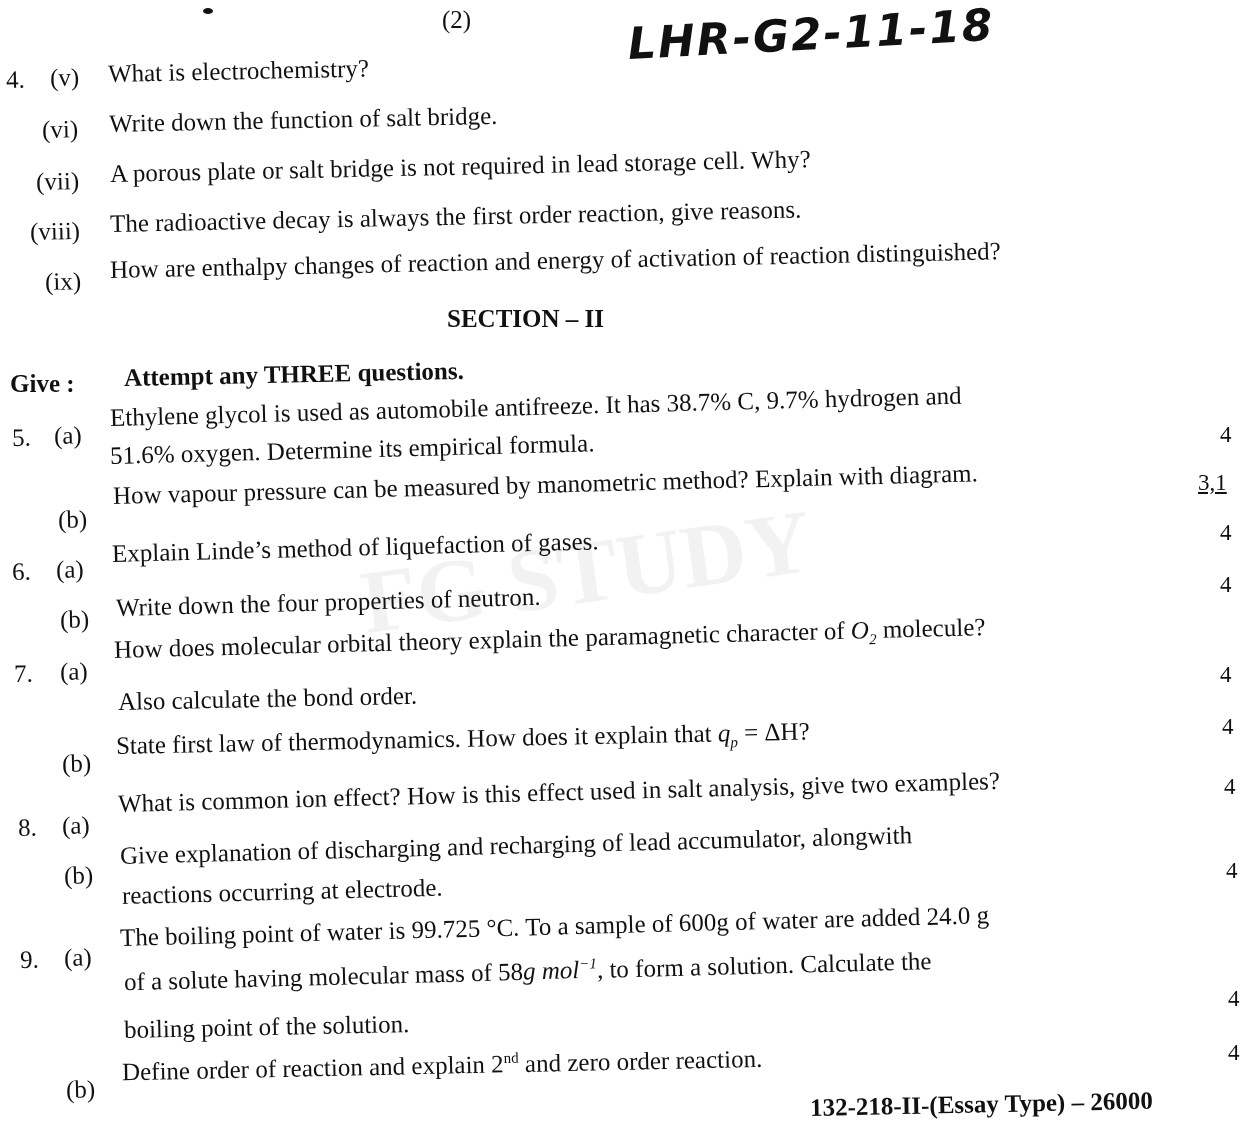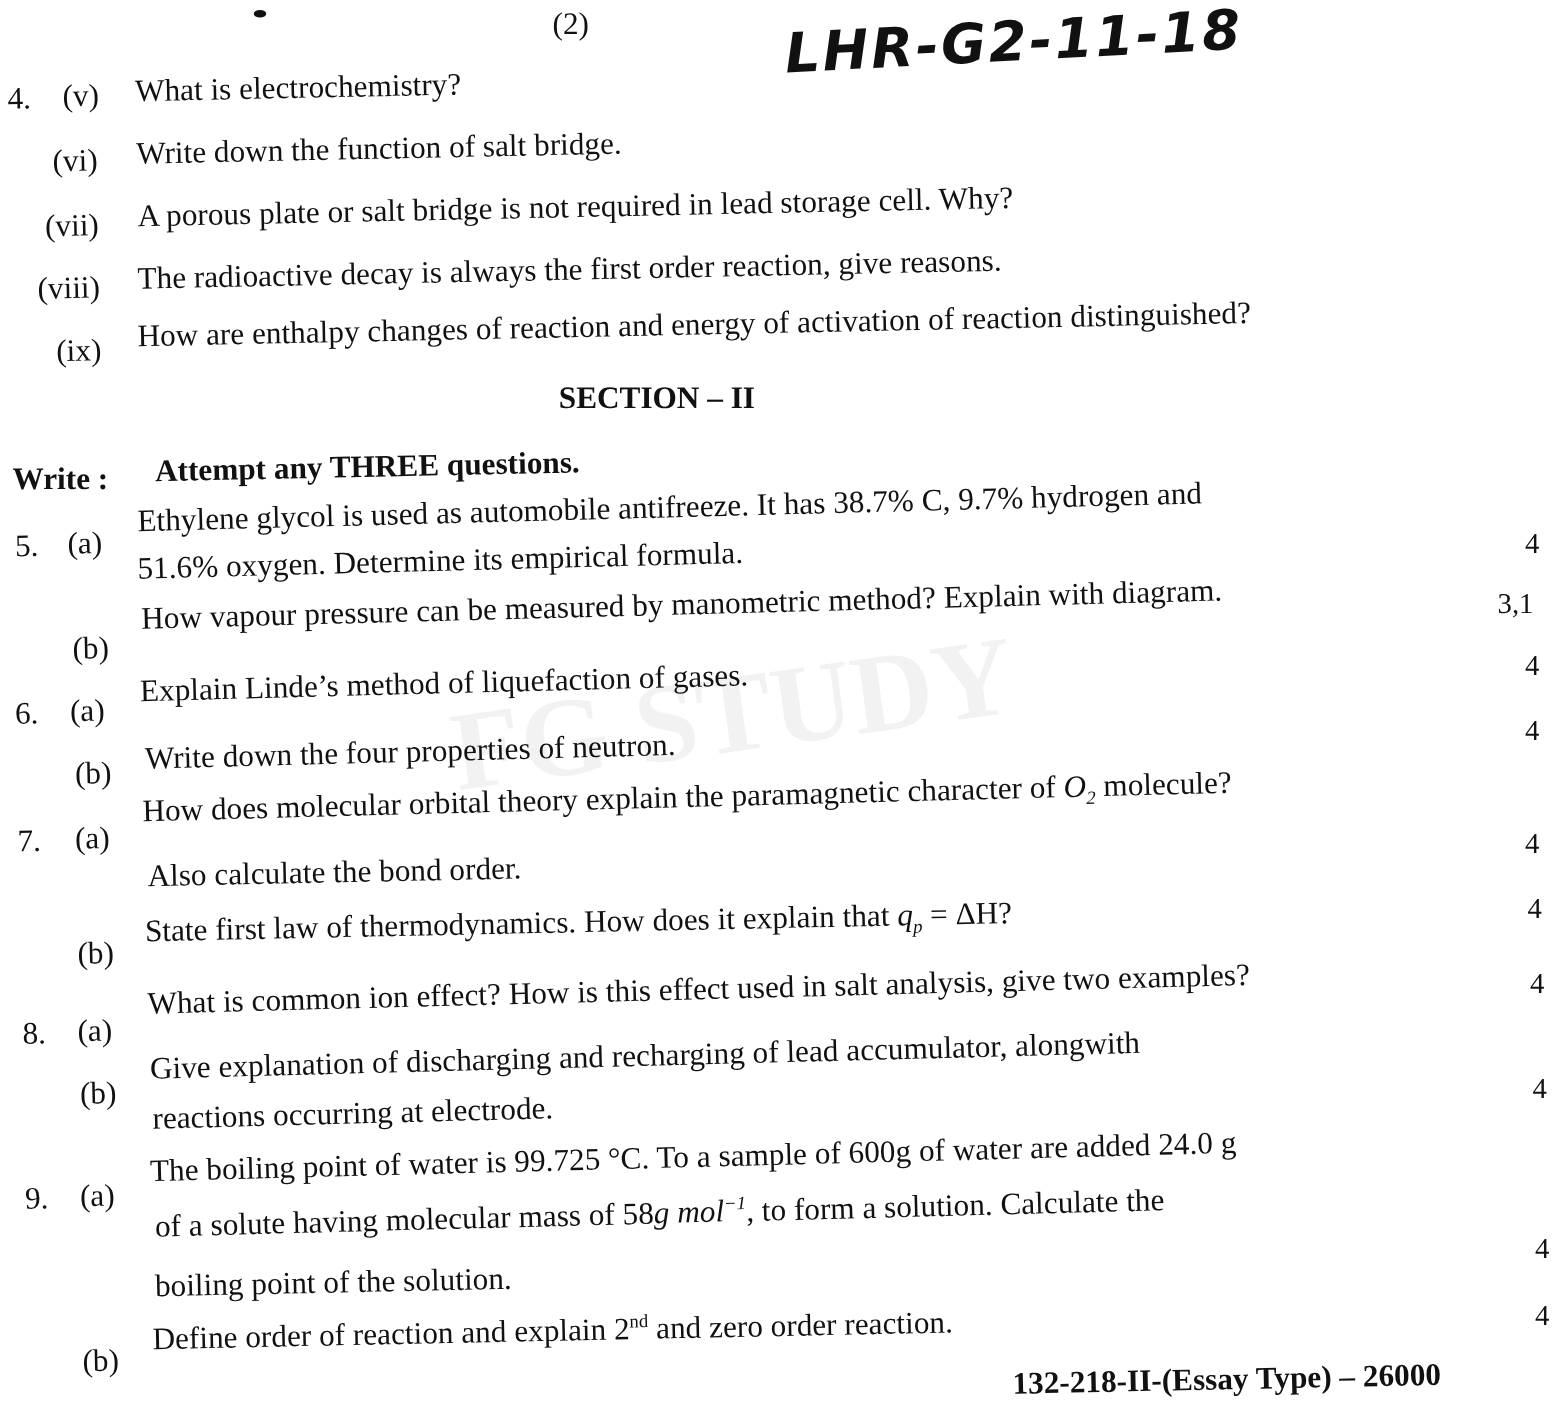--- a/index.html
+++ b/index.html
@@ -36,32 +36,32 @@
 <div class="abs t r1" style="left:36px; top:168px;">(vii)</div>
 <div class="abs t r1" style="left:110px; top:160px;">A porous plate or salt bridge is not required in lead storage cell.  Why?</div>
 
 <div class="abs t r1" style="left:30px; top:218px;">(viii)</div>
 <div class="abs t r1" style="left:110px; top:210px;">The radioactive decay is always the first order reaction, give reasons.</div>
 
 <div class="abs t r1" style="left:45px; top:268px;">(ix)</div>
 <div class="abs t r1" style="left:110px; top:256px;">How are enthalpy changes of reaction and energy of activation of reaction distinguished?</div>
 
 <div class="abs t b" style="left:447px; top:305px;">SECTION – II</div>
-<div class="abs t b" style="left:10px; top:370px;">Write :</div>
+<div class="abs t b" style="left:10px; top:370px;">Give :</div>
 <div class="abs t b r1" style="left:124px; top:364px;">Attempt any THREE questions.</div>
 
 <div class="abs t r1" style="left:12px; top:424px;">5.</div>
 <div class="abs t r1" style="left:54px; top:422px;">(a)</div>
 <div class="abs t r2" style="left:110px; top:404px;">Ethylene glycol is used as automobile antifreeze.  It has 38.7% C, 9.7% hydrogen and</div>
 <div class="abs t r2" style="left:110px; top:442px;">51.6% oxygen.  Determine its empirical formula.</div>
 <div class="abs mark" style="left:1220px; top:422px;">4</div>
 
 <div class="abs t r1" style="left:58px; top:506px;">(b)</div>
 <div class="abs t r2" style="left:113px; top:482px;">How vapour pressure can be measured by manometric method?  Explain with diagram.</div>
-<div class="abs mark" style="left:1198px; top:470px;">3,1</div>
+<div class="abs mark" style="left:1198px; top:470px;text-decoration:underline;">3,1</div>
 
 <div class="abs t r1" style="left:12px; top:558px;">6.</div>
 <div class="abs t r1" style="left:56px; top:556px;">(a)</div>
 <div class="abs t r2" style="left:112px; top:540px;">Explain Linde’s method of liquefaction of gases.</div>
 <div class="abs mark" style="left:1220px; top:520px;">4</div>
 
 <div class="abs t r1" style="left:60px; top:606px;">(b)</div>
 <div class="abs t r2" style="left:116px; top:594px;">Write down the four properties of neutron.</div>
 <div class="abs mark" style="left:1220px; top:572px;">4</div>
 

